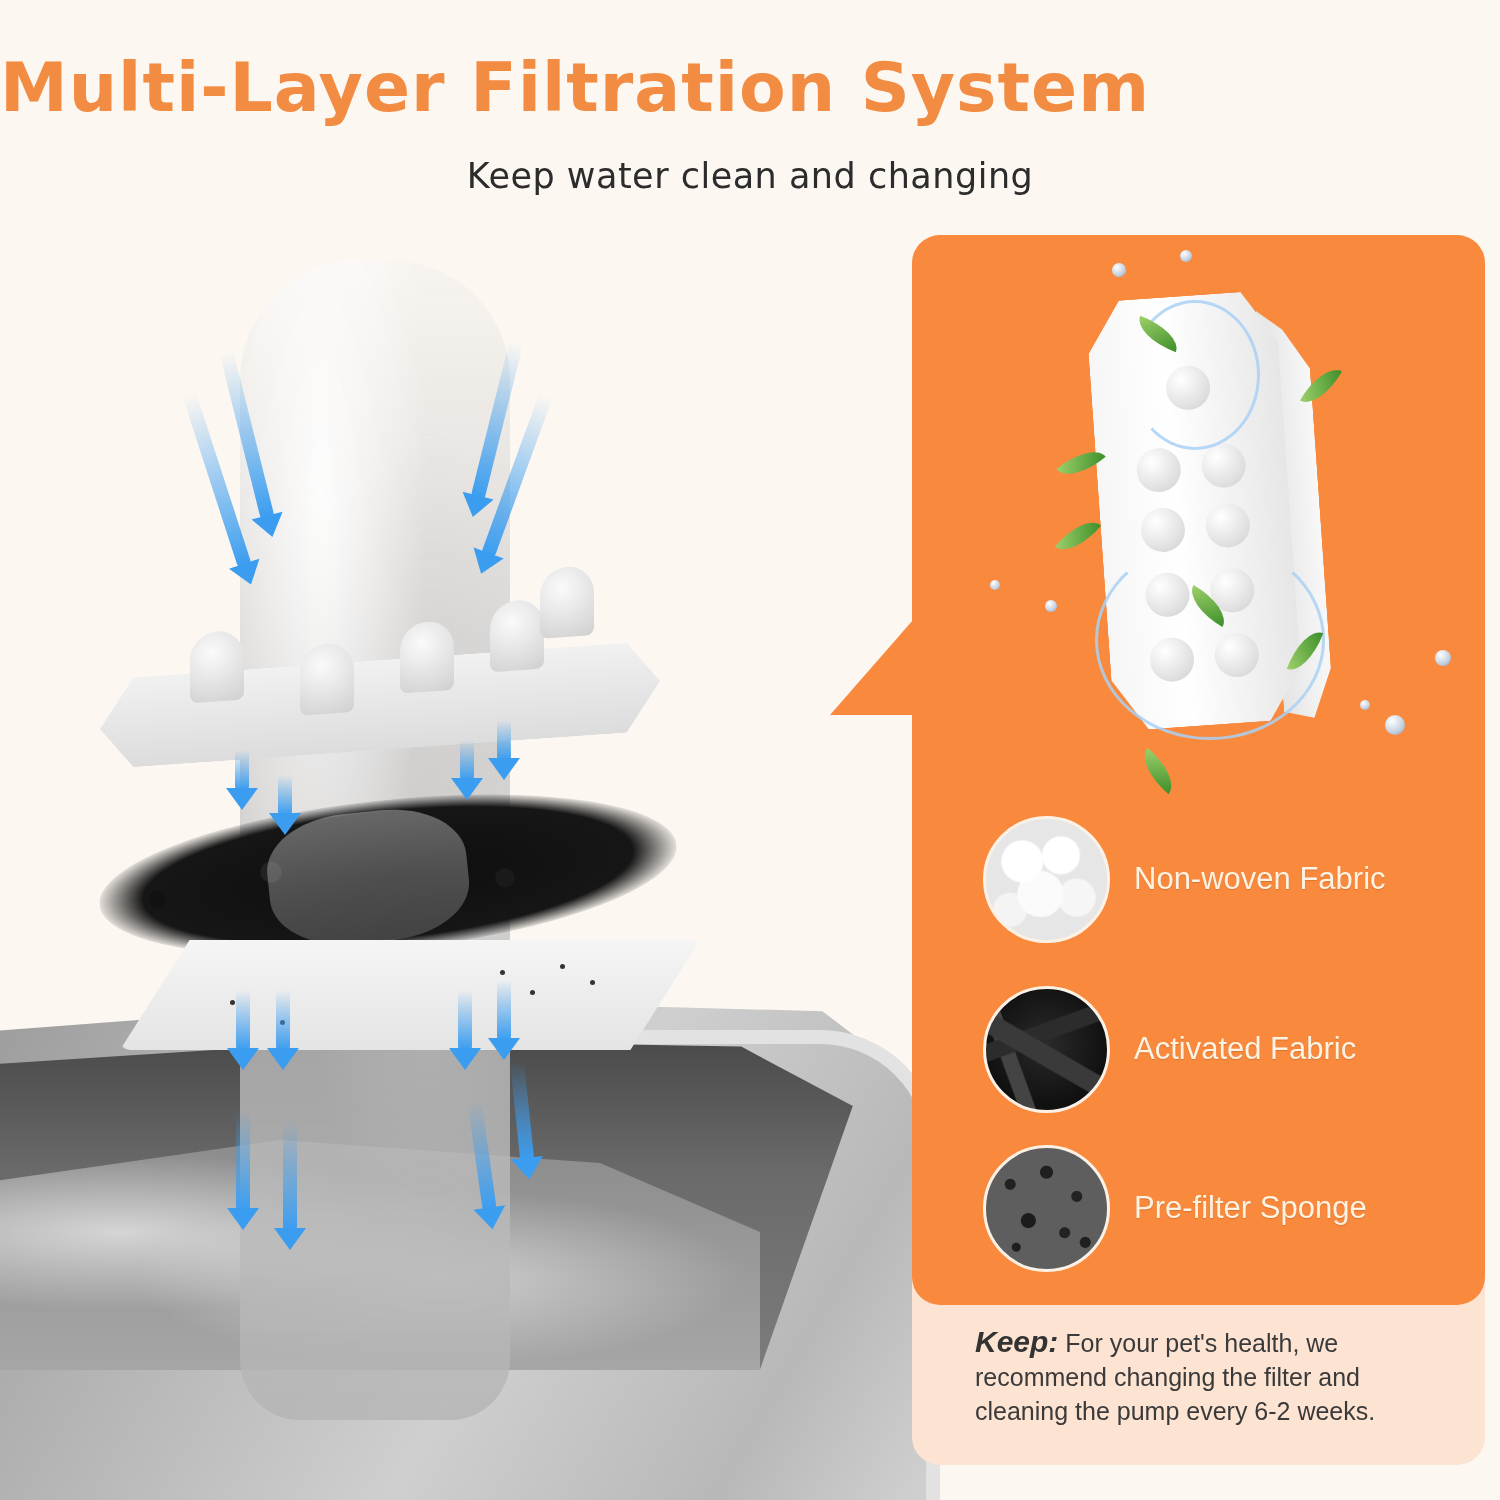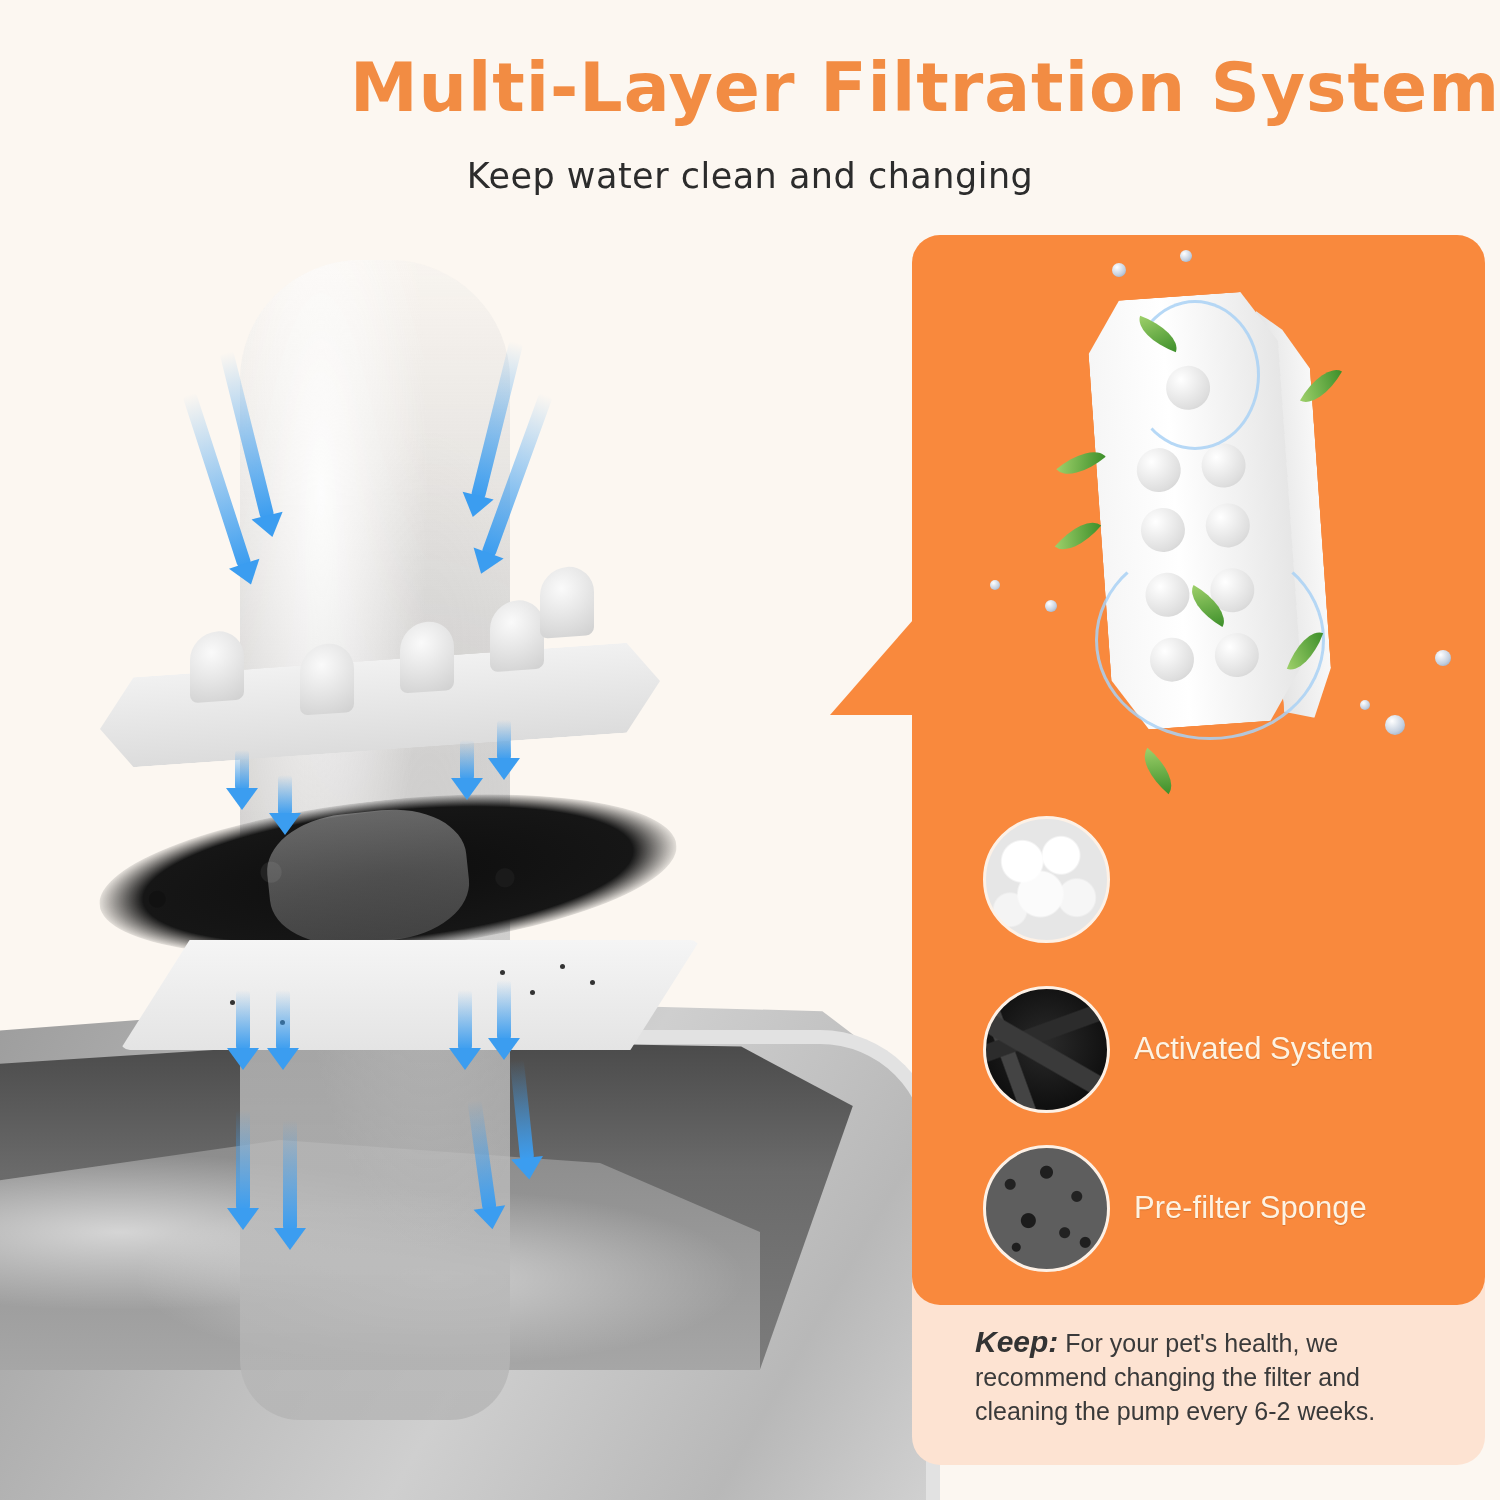--- a/index.html
+++ b/index.html
@@ -4,21 +4,21 @@
 <style>
   * { box-sizing: border-box; margin: 0; padding: 0; }
   html, body { width: 1500px; height: 1500px; overflow: hidden; }
   body {
     background: #fcf7f1;
     font-family: "Liberation Sans", "DejaVu Sans", sans-serif;
     position: relative;
   }
   .title {
     position: absolute; left: 0; right: 0; top: 48px;
-    text-align: right;
+    text-align: left;
     font-family: "DejaVu Sans", "Liberation Sans", sans-serif;
     font-weight: bold; font-size: 68px; letter-spacing: 1px;
     color: #f28c43;
   }
   .subtitle {
     position: absolute; left: 0; right: 0; top: 156px;
     text-align: center;
     font-family: "DejaVu Sans", "Liberation Sans", sans-serif;
     font-size: 35px; color: #2c2c2c; letter-spacing: 0.5px;
   }
@@ -280,24 +280,25 @@
 <div class="leaf" style="left:1298px;top:375px;transform:rotate(-60deg)"></div>
 <div class="leaf" style="left:1058px;top:452px;transform:rotate(-40deg)"></div>
 <div class="leaf" style="left:1055px;top:525px;transform:rotate(-50deg)"></div>
 <div class="leaf" style="left:1185px;top:595px;transform:rotate(30deg)"></div>
 <div class="leaf" style="left:1282px;top:640px;transform:rotate(-70deg)"></div>
 <div class="leaf" style="left:1135px;top:760px;transform:rotate(40deg)"></div>
 
 <div class="materials">
   <div class="material" style="top:0px">
     <div class="swatch cotton"></div>
+    <span class="material-label">Non-woven Fabric</span>
   </div>
   <div class="material" style="top:170px">
     <div class="swatch carbon-s"></div>
-    <span class="material-label">Activated System</span>
+    <span class="material-label">Activated Fabric</span>
   </div>
   <div class="material" style="top:329px">
     <div class="swatch sponge-s"></div>
     <span class="material-label">Pre-filter Sponge</span>
   </div>
 </div>
 
 <p class="tips"><span class="tips-label">Keep:</span><span> For your pet's health, we recommend changing the filter and cleaning the pump every 6-2 weeks.</span></p>
 
 </body></html>

